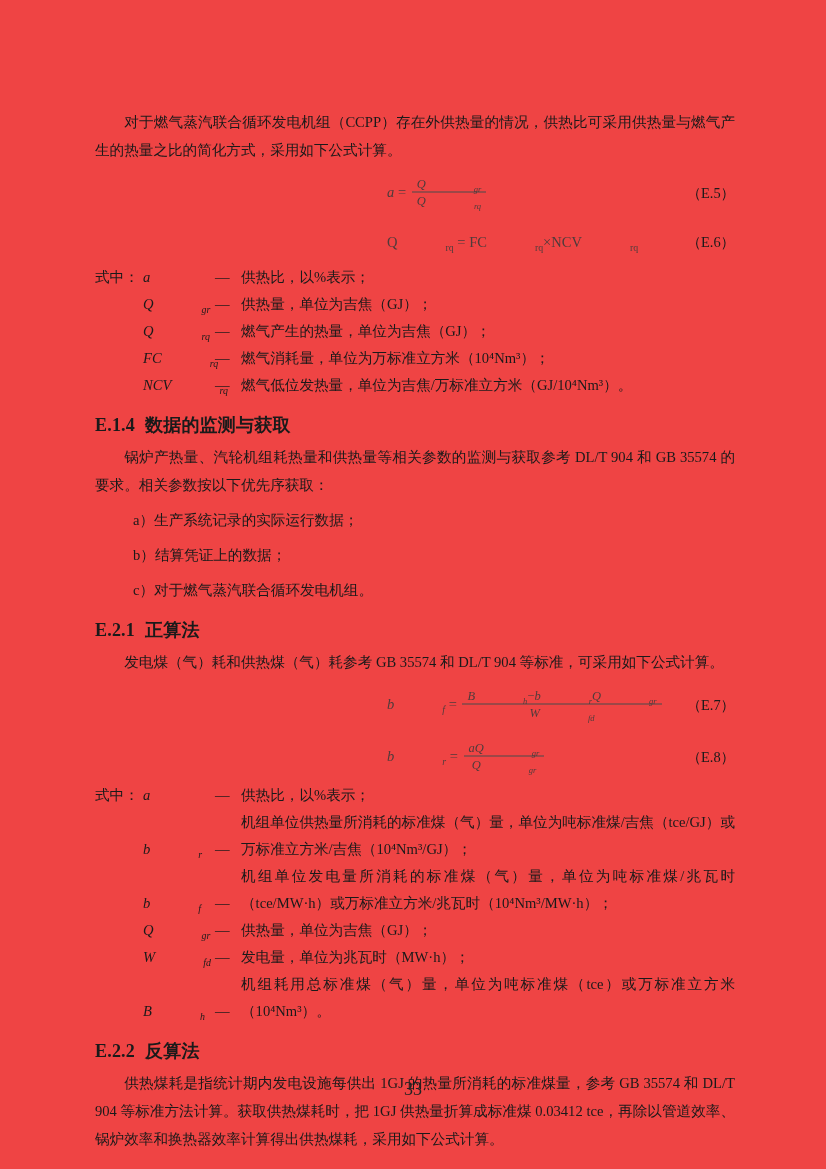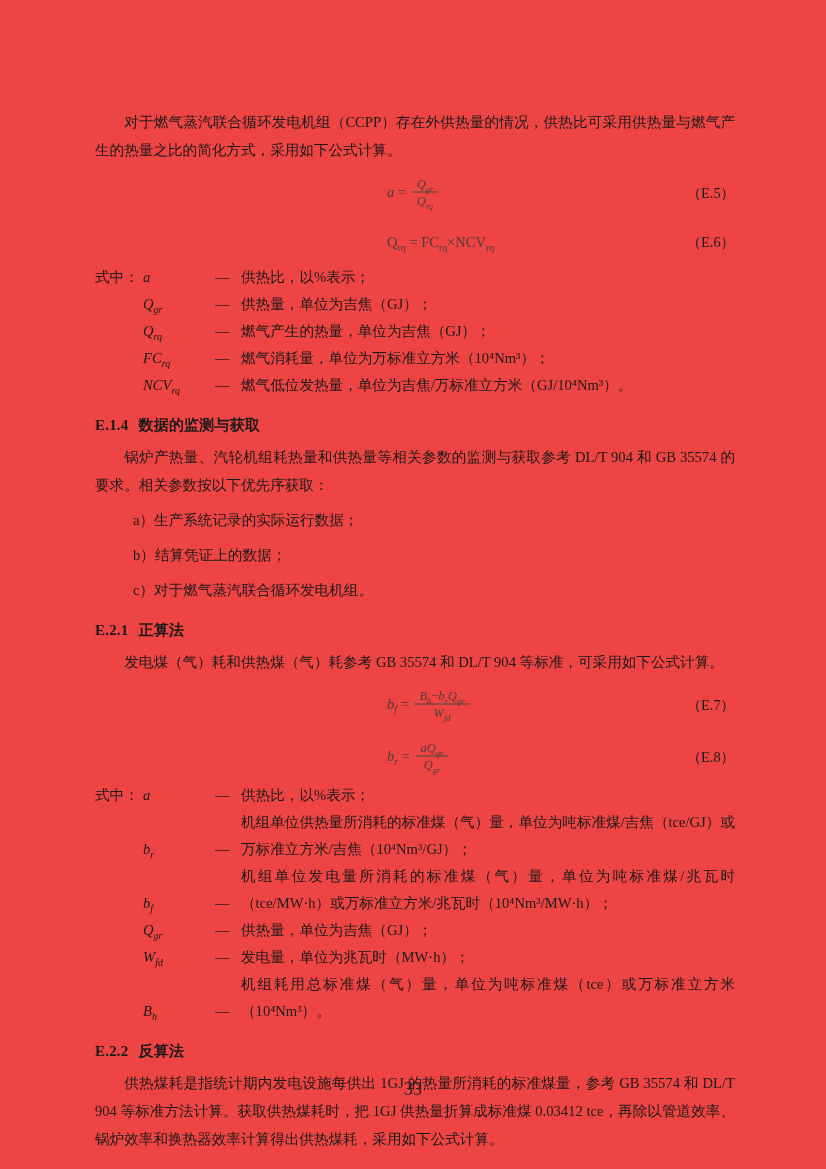--- a/index.html
+++ b/index.html
@@ -27,21 +27,21 @@
   .para {
     font-size: 14.6px;
     line-height: 28px;
     text-align: justify;
     text-justify: inter-ideograph;
     margin: 0 0 2px 0;
     text-indent: 2em;
   }
 
   .heading {
-    font-size: 15px;
+    font-size: 18px;
     line-height: 28px;
     font-weight: bold;
     margin: 12px 0 4px 0;
     letter-spacing: 0.2px;
   }
   .heading .num {
     display: inline-block;
     margin-right: 10px;
     font-weight: bold;
   }
@@ -104,20 +104,21 @@
   }
   .frac .den-part {
     display: block;
     padding: 1px 5px 0 5px;
     font-size: 12.5px;
     line-height: 14px;
   }
   sub, sup {
     font-size: 0.68em;
     line-height: 0;
+    margin-left: 48px;
   }
 
   
   .deflist {
     margin: 2px 0 2px 0;
     font-size: 14.6px;
   }
   .defrow {
     display: flex;
     align-items: flex-end;

